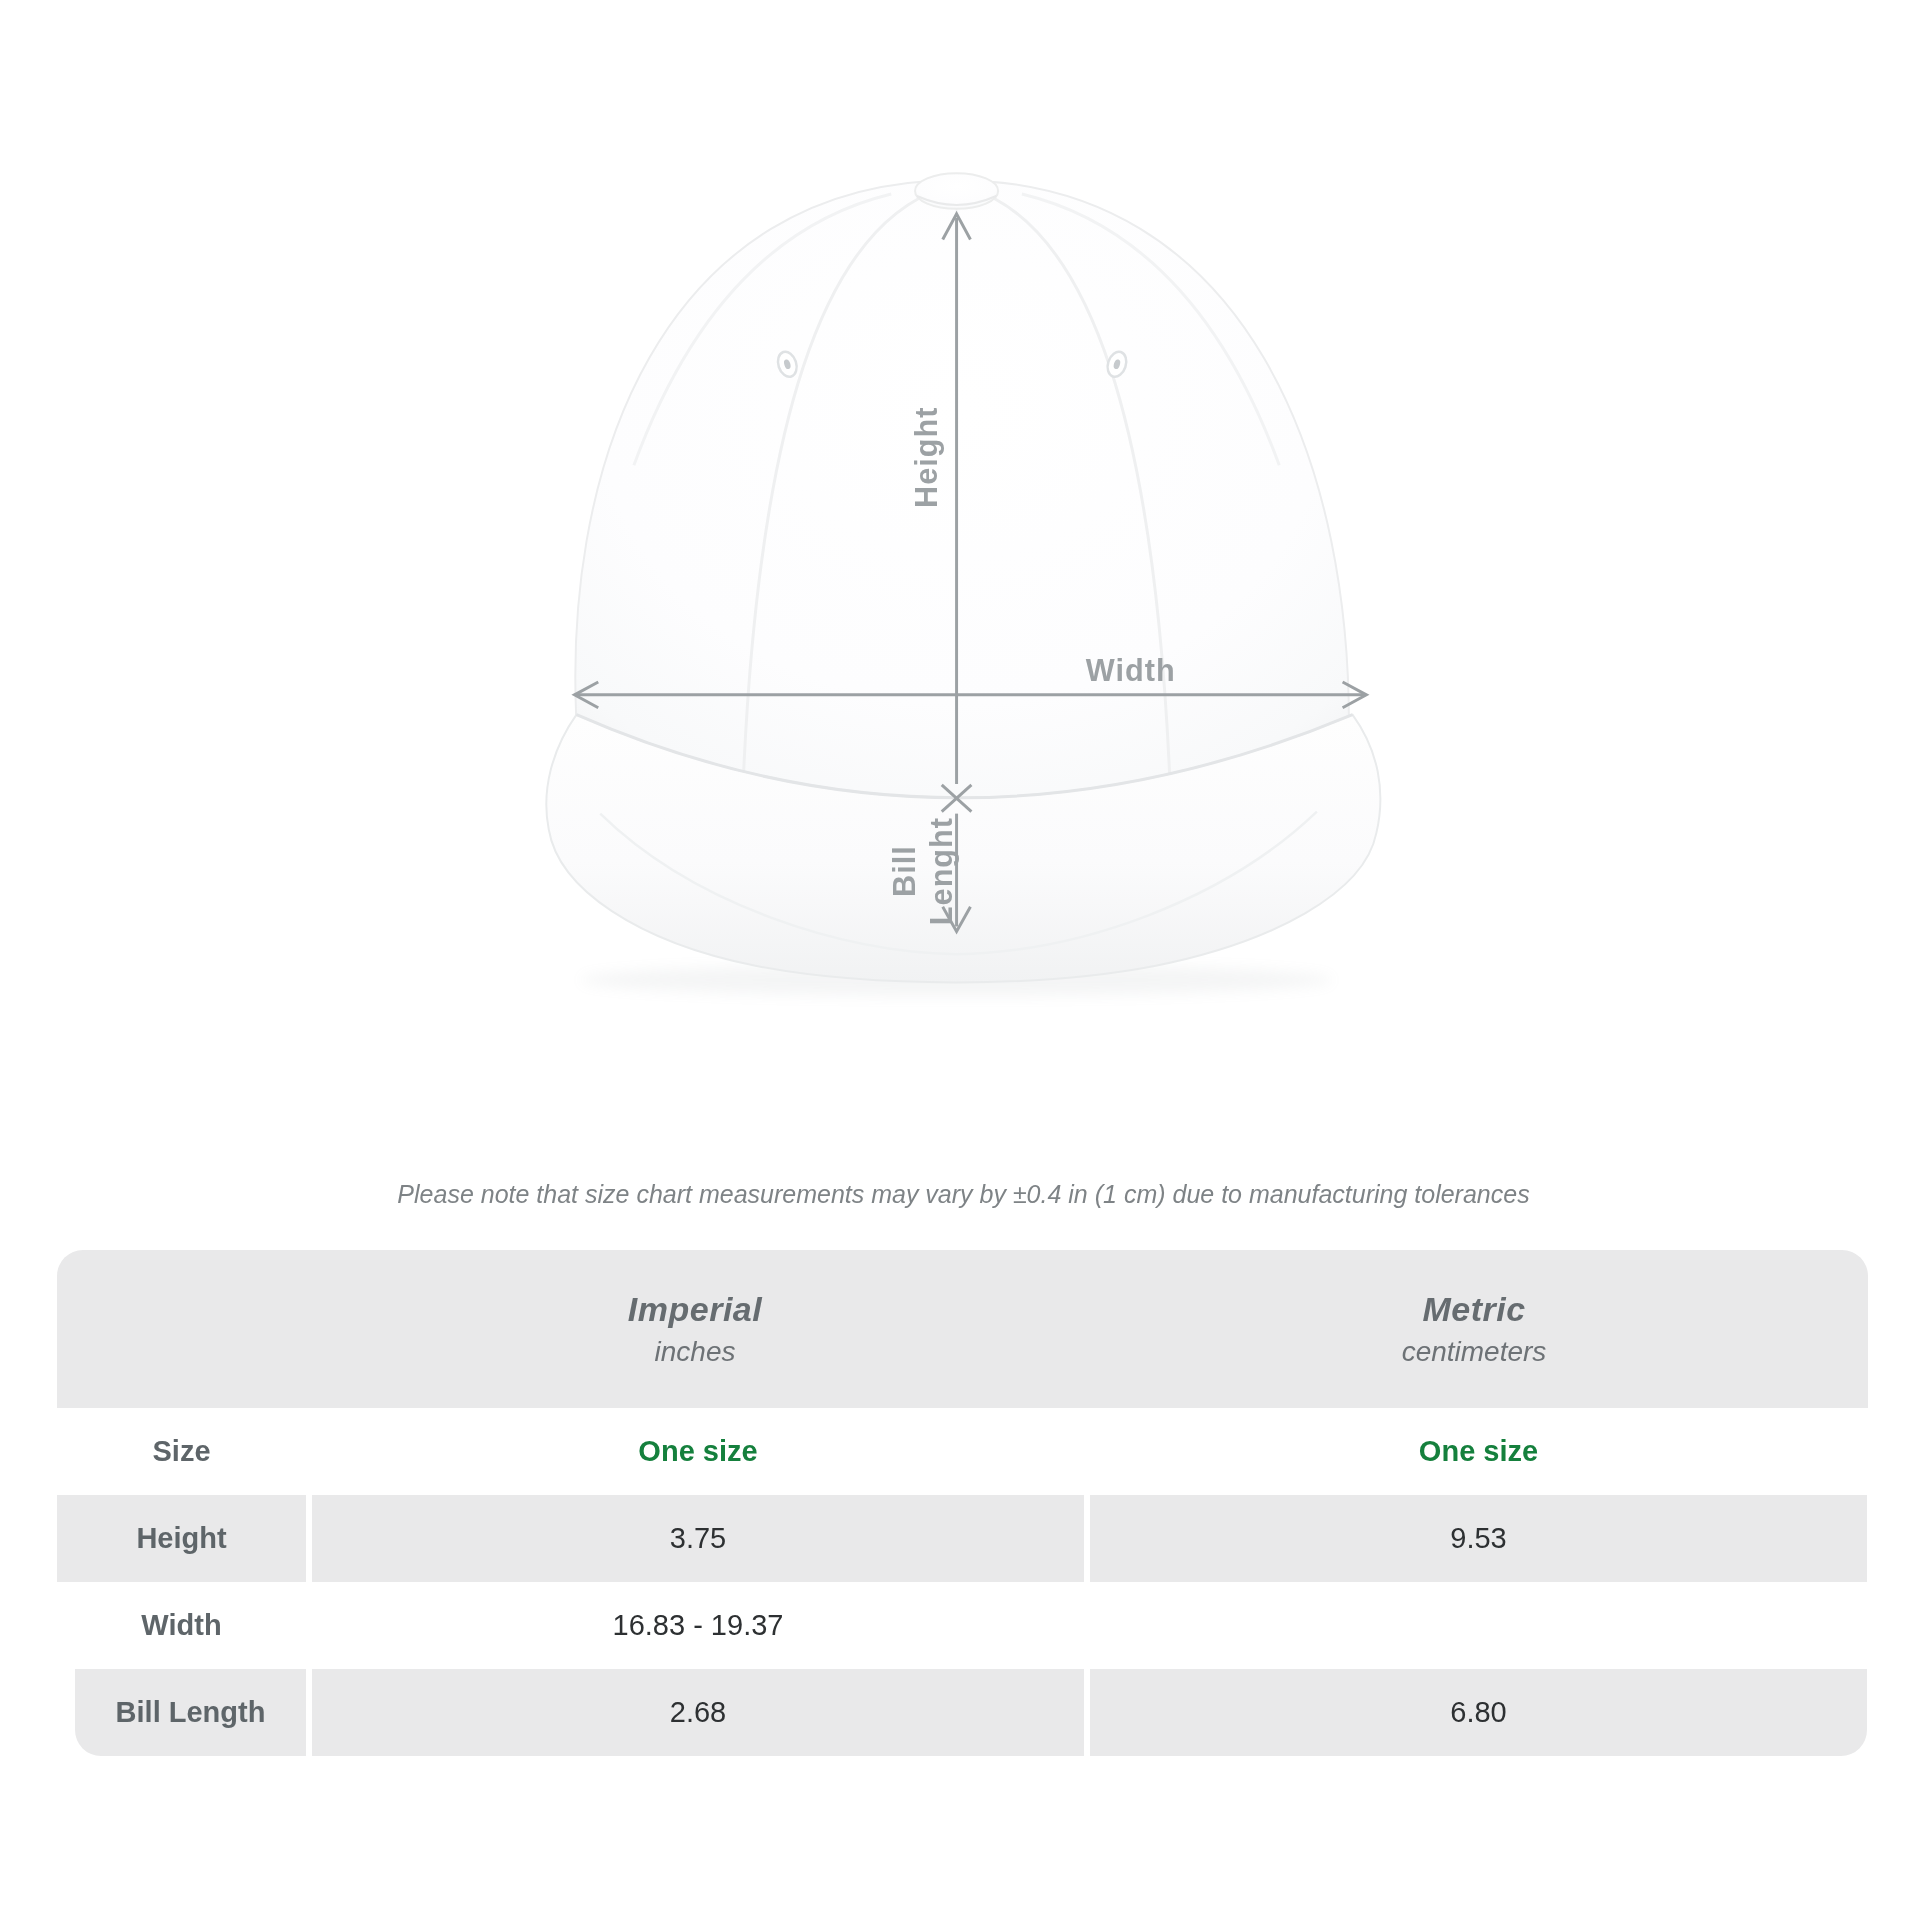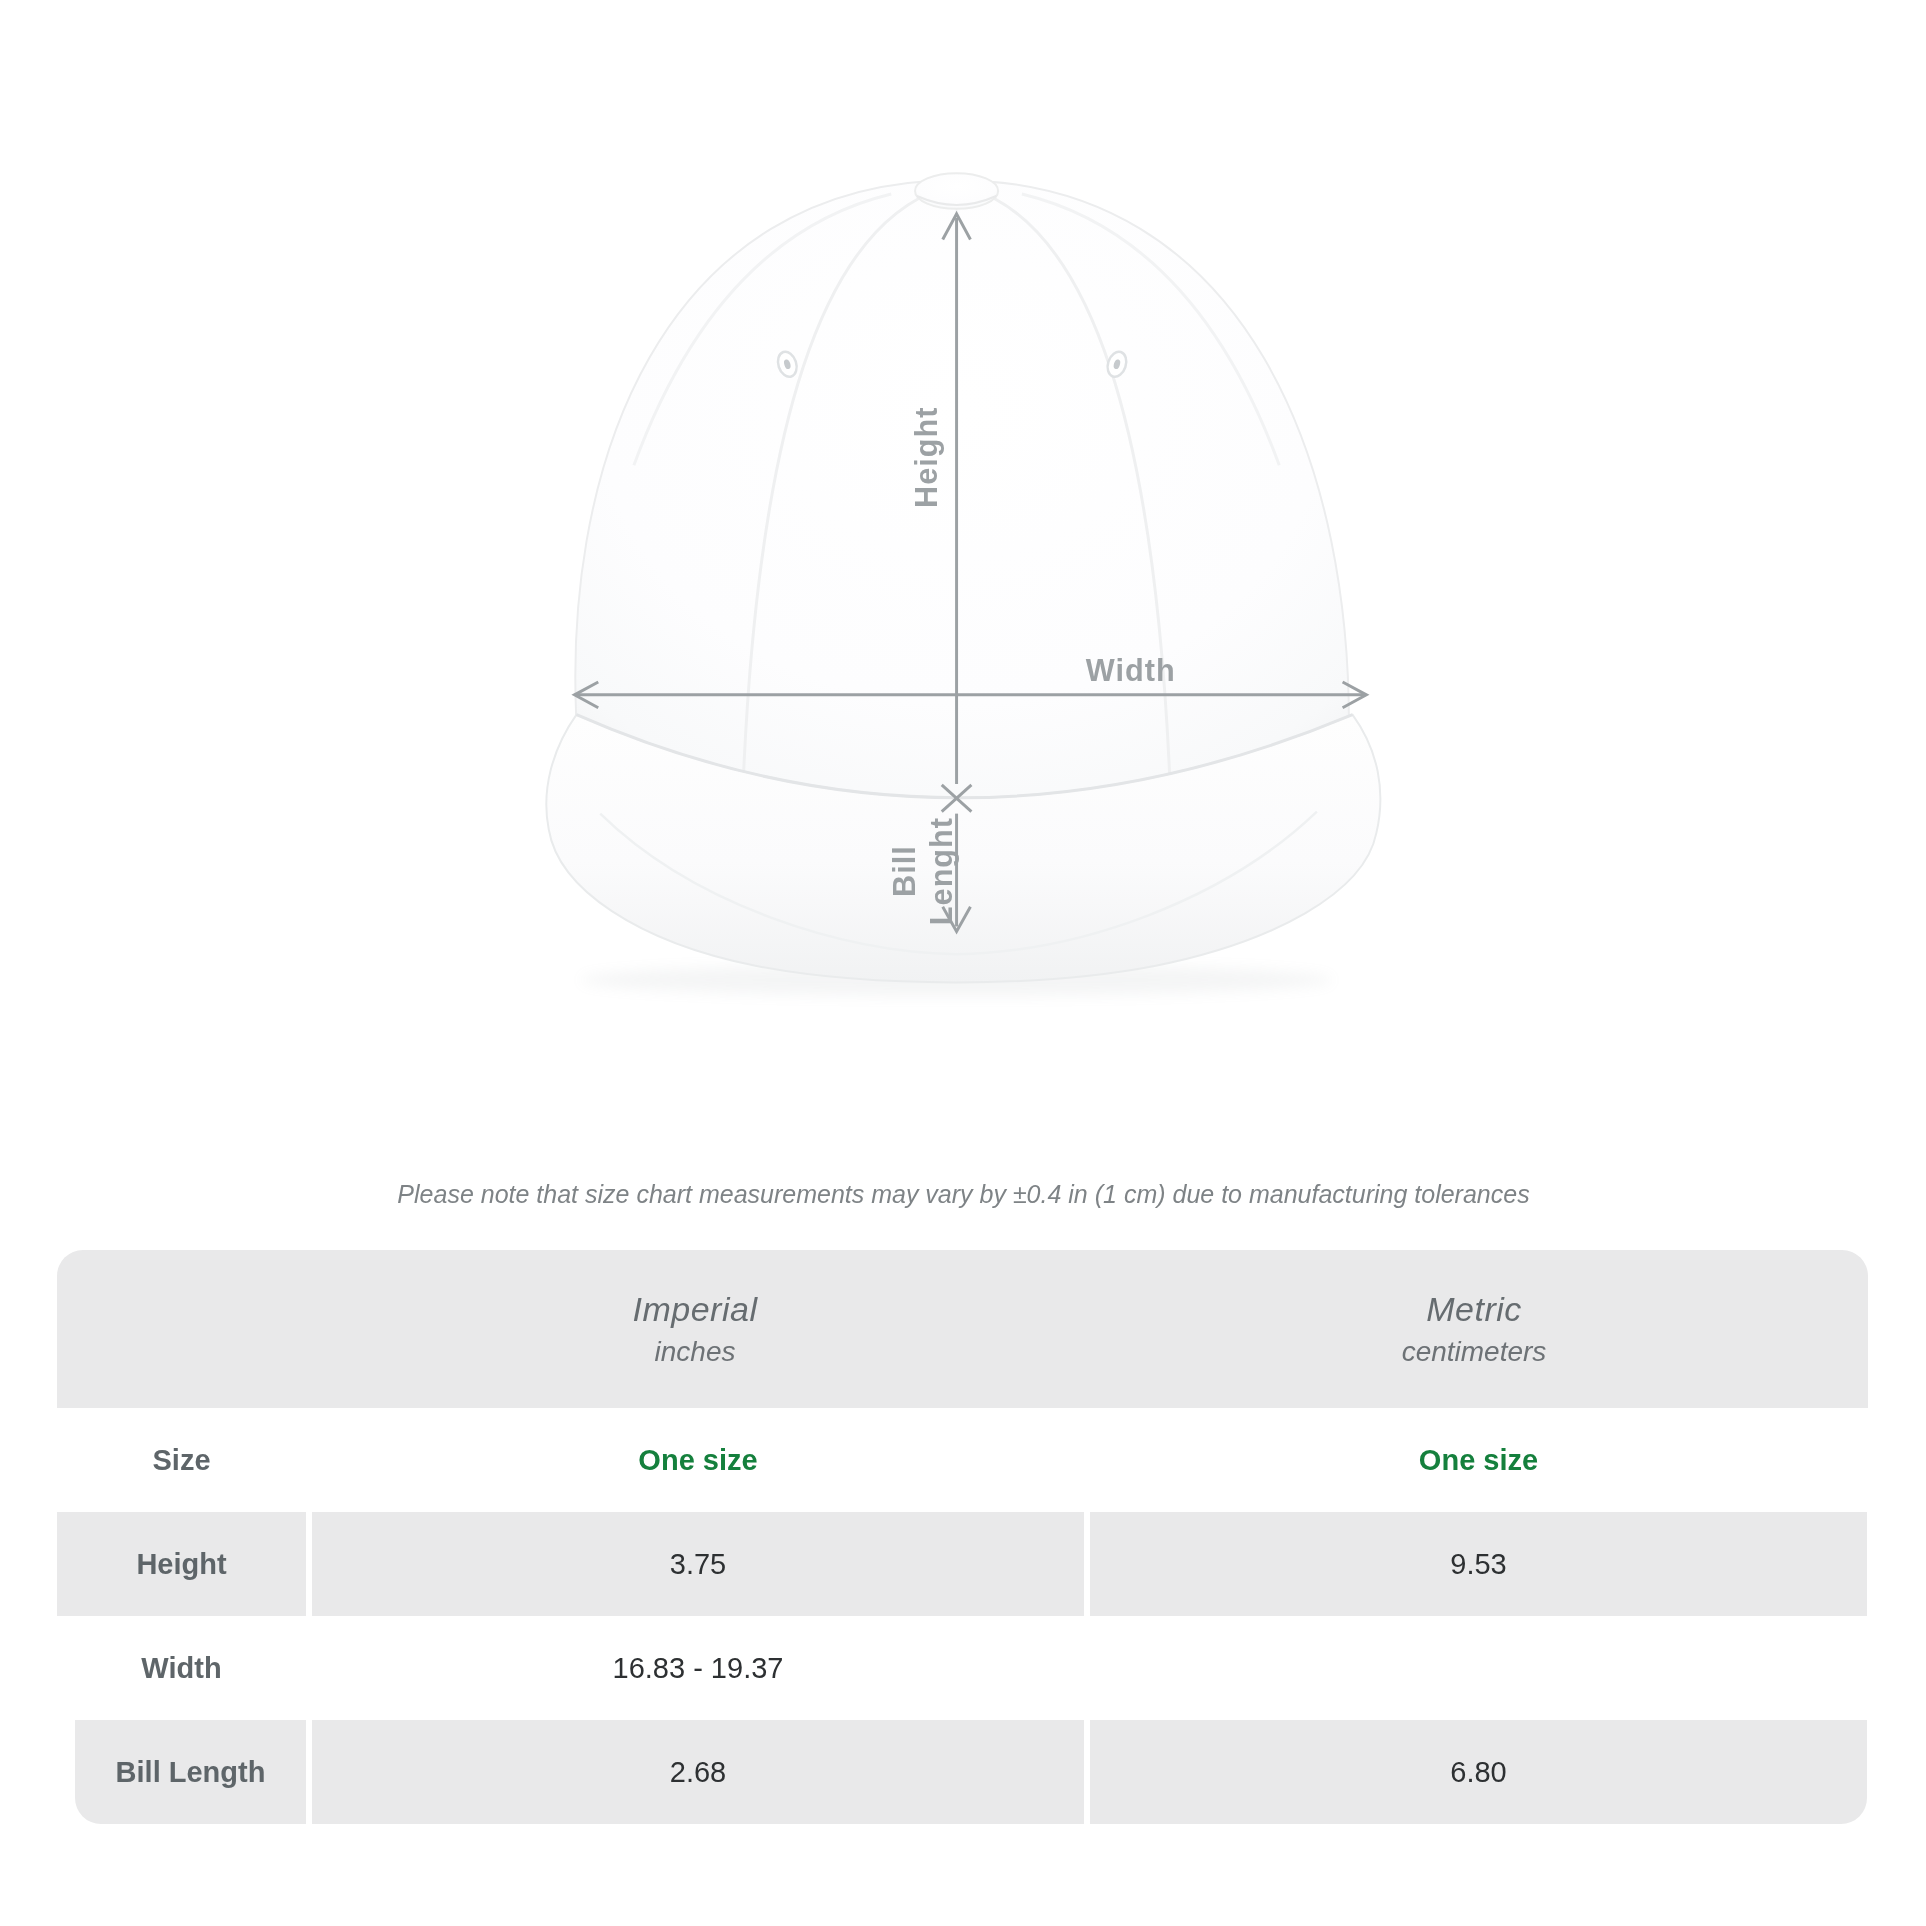--- a/index.html
+++ b/index.html
@@ -14,23 +14,23 @@
   .title{position:absolute;left:0;top:1117px;width:1927px;text-align:center;
          font-size:44px;font-weight:bold;color:#3c4144;letter-spacing:0.5px;}
   .subtitle{position:absolute;left:0;top:1180px;width:1927px;text-align:center;
          font-size:25px;font-style:italic;color:#7e8386;}
 
   
   .sizetable{position:absolute;left:57px;top:1250px;width:1811px;}
   .thead{height:158px;background:#e9e9ea;border-radius:26px 26px 0 0;
          display:grid;grid-template-columns:252px 772px 786px;}
   .thead .cellwrap{display:flex;flex-direction:column;align-items:center;justify-content:center;gap:7px;}
-  .unit-label{font-size:34px;font-weight:normal;font-style:italic;color:#666c70;letter-spacing:0.5px;}
+  .unit-label{font-size:34px;font-weight:bold;font-style:italic;color:#666c70;letter-spacing:0.5px;}
   .unit-sub{font-size:28px;font-style:italic;color:#6d7276;}
-  .trow{display:grid;grid-template-columns:249px 772px 777px;column-gap:6px;height:104px;}
+  .trow{display:grid;grid-template-columns:249px 772px 777px;column-gap:6px;height:87px;}
   .trow .cell{display:flex;align-items:center;justify-content:center;background:#ffffff;}
   .trow.alt .cell{background:#e9e9ea;}
   .trow.last .cell:first-child{border-radius:0 0 0 26px;margin-left:18px;}
   .trow.last .cell:last-child{border-radius:0 0 26px 0;}
   .rowlabel{font-size:29px;font-weight:bold;color:#5e6569;}
   .val{font-size:29px;color:#2d3032;}
   .val.strong{font-weight:bold;color:#15803d;}
 
   .mlabel{font-family:"Liberation Sans",sans-serif;font-weight:bold;fill:#9ca1a4;letter-spacing:1px;}
 </style>

